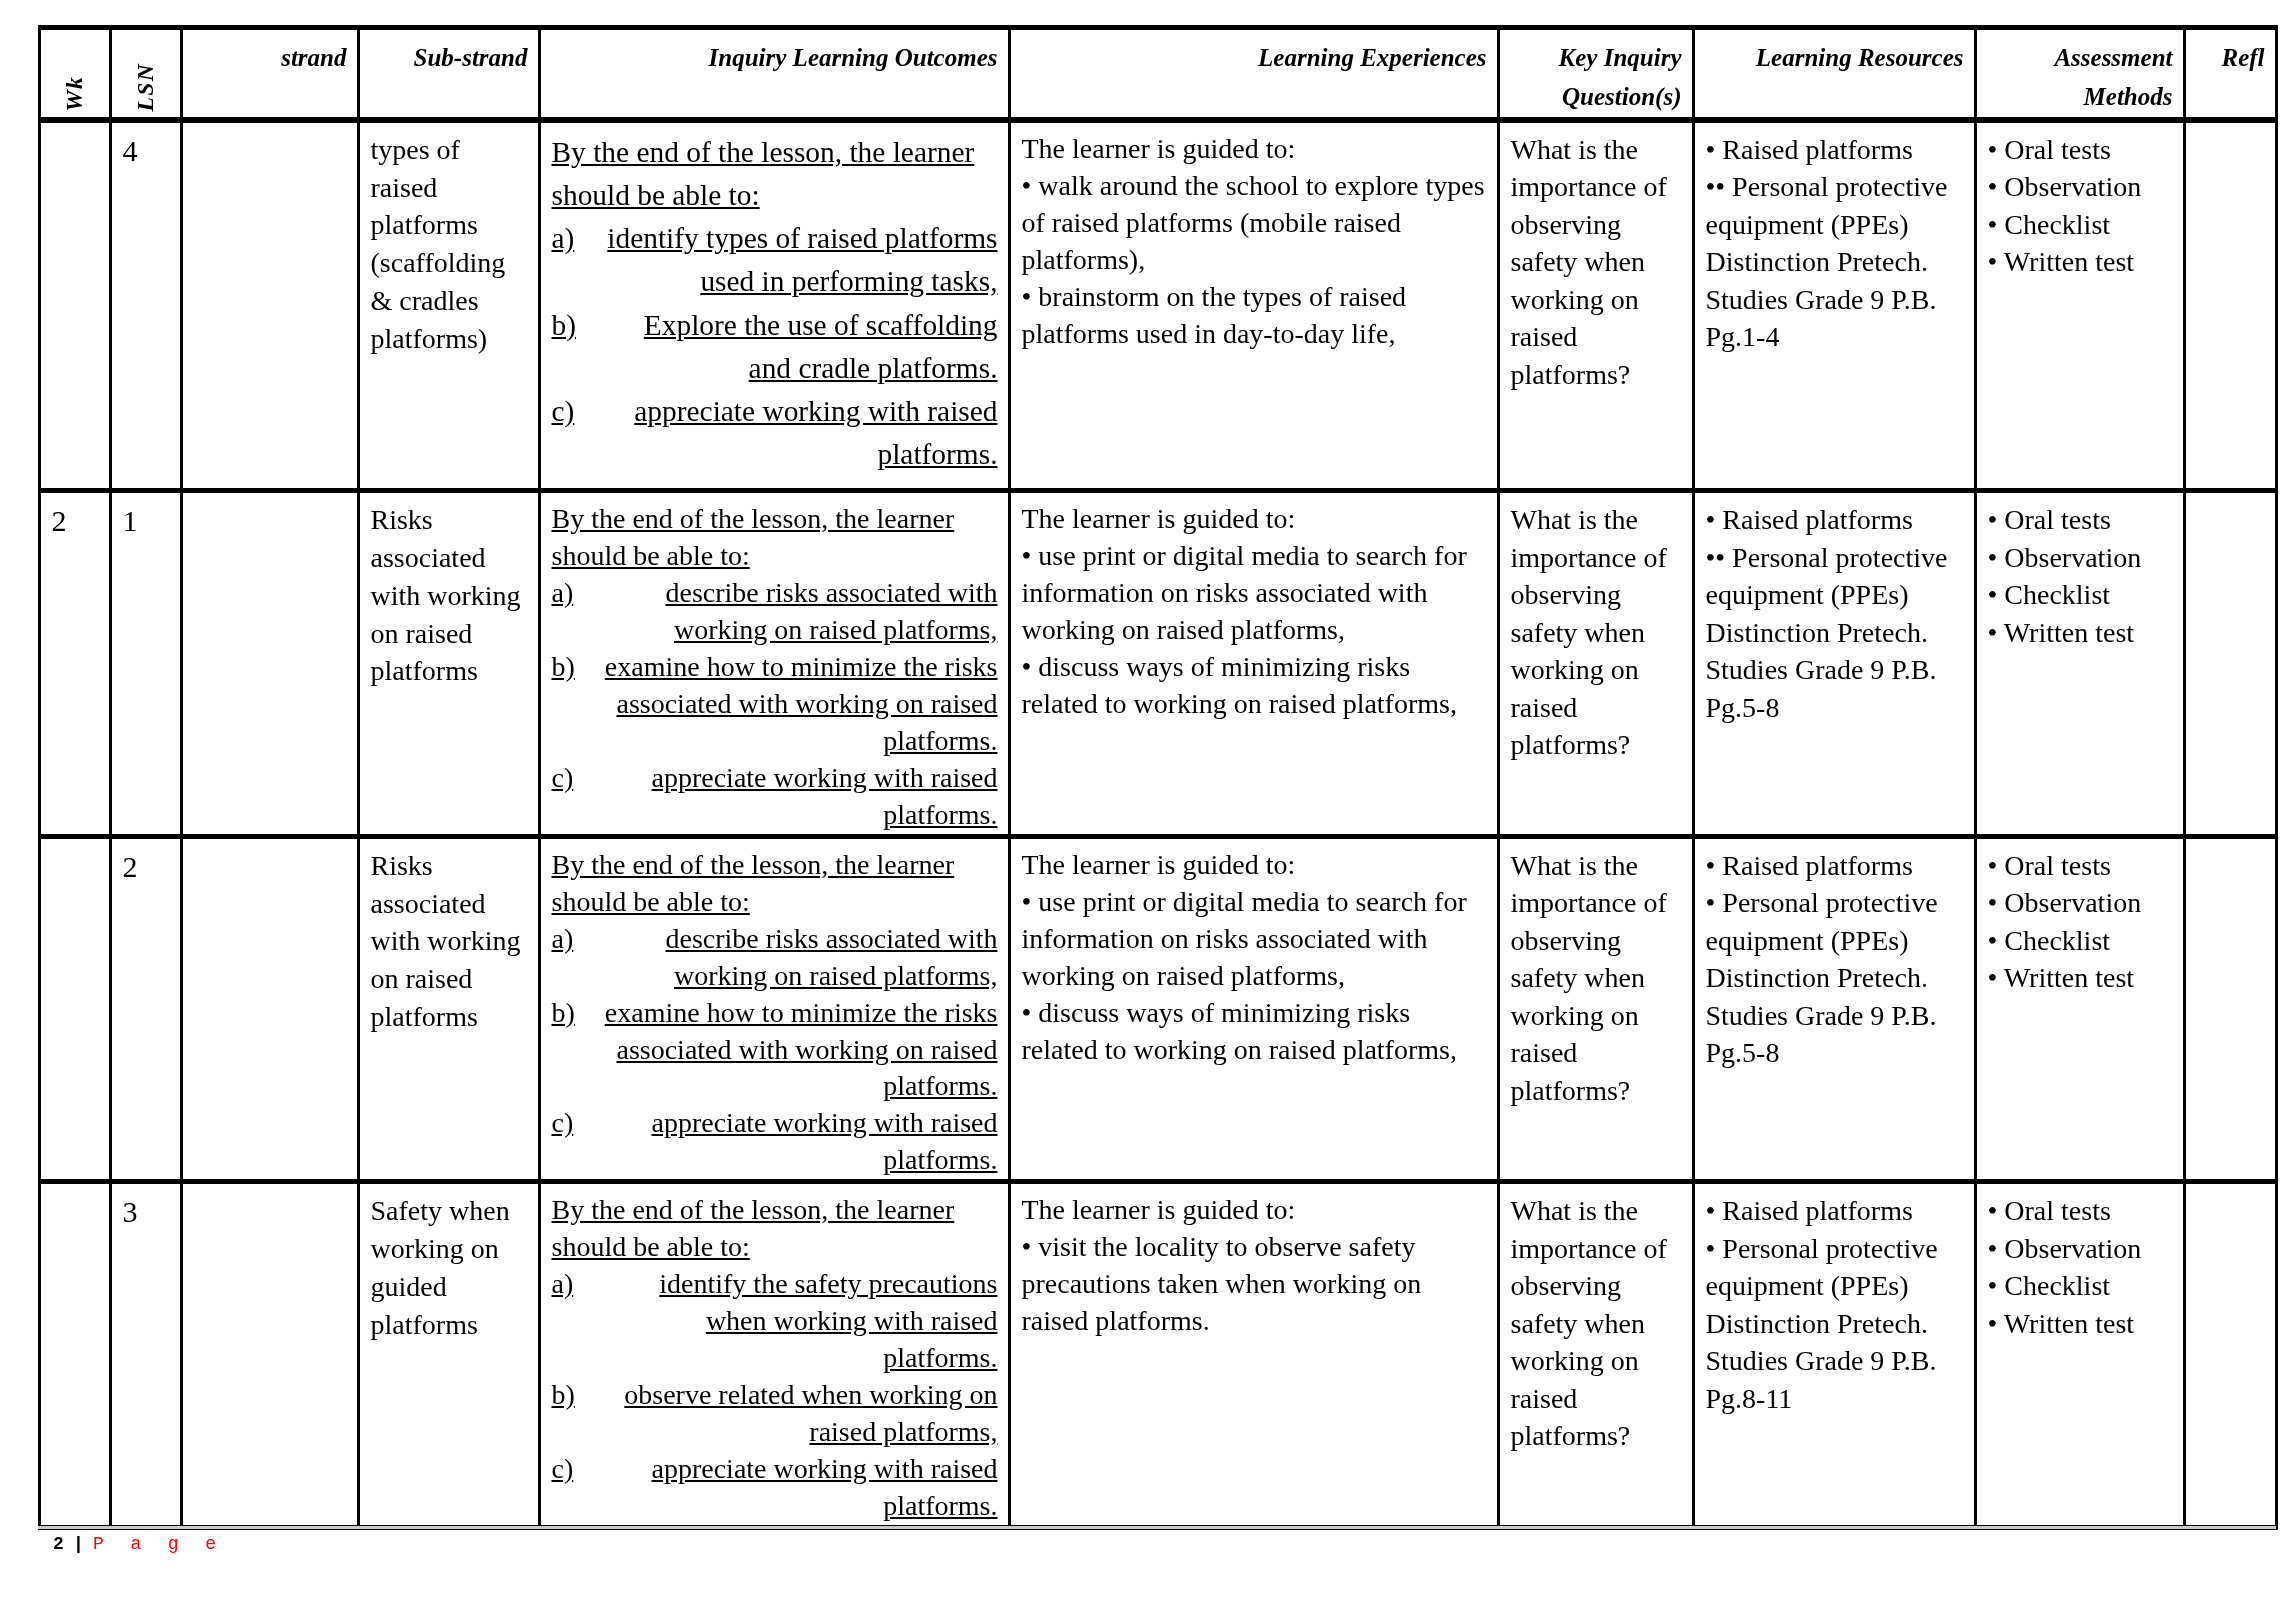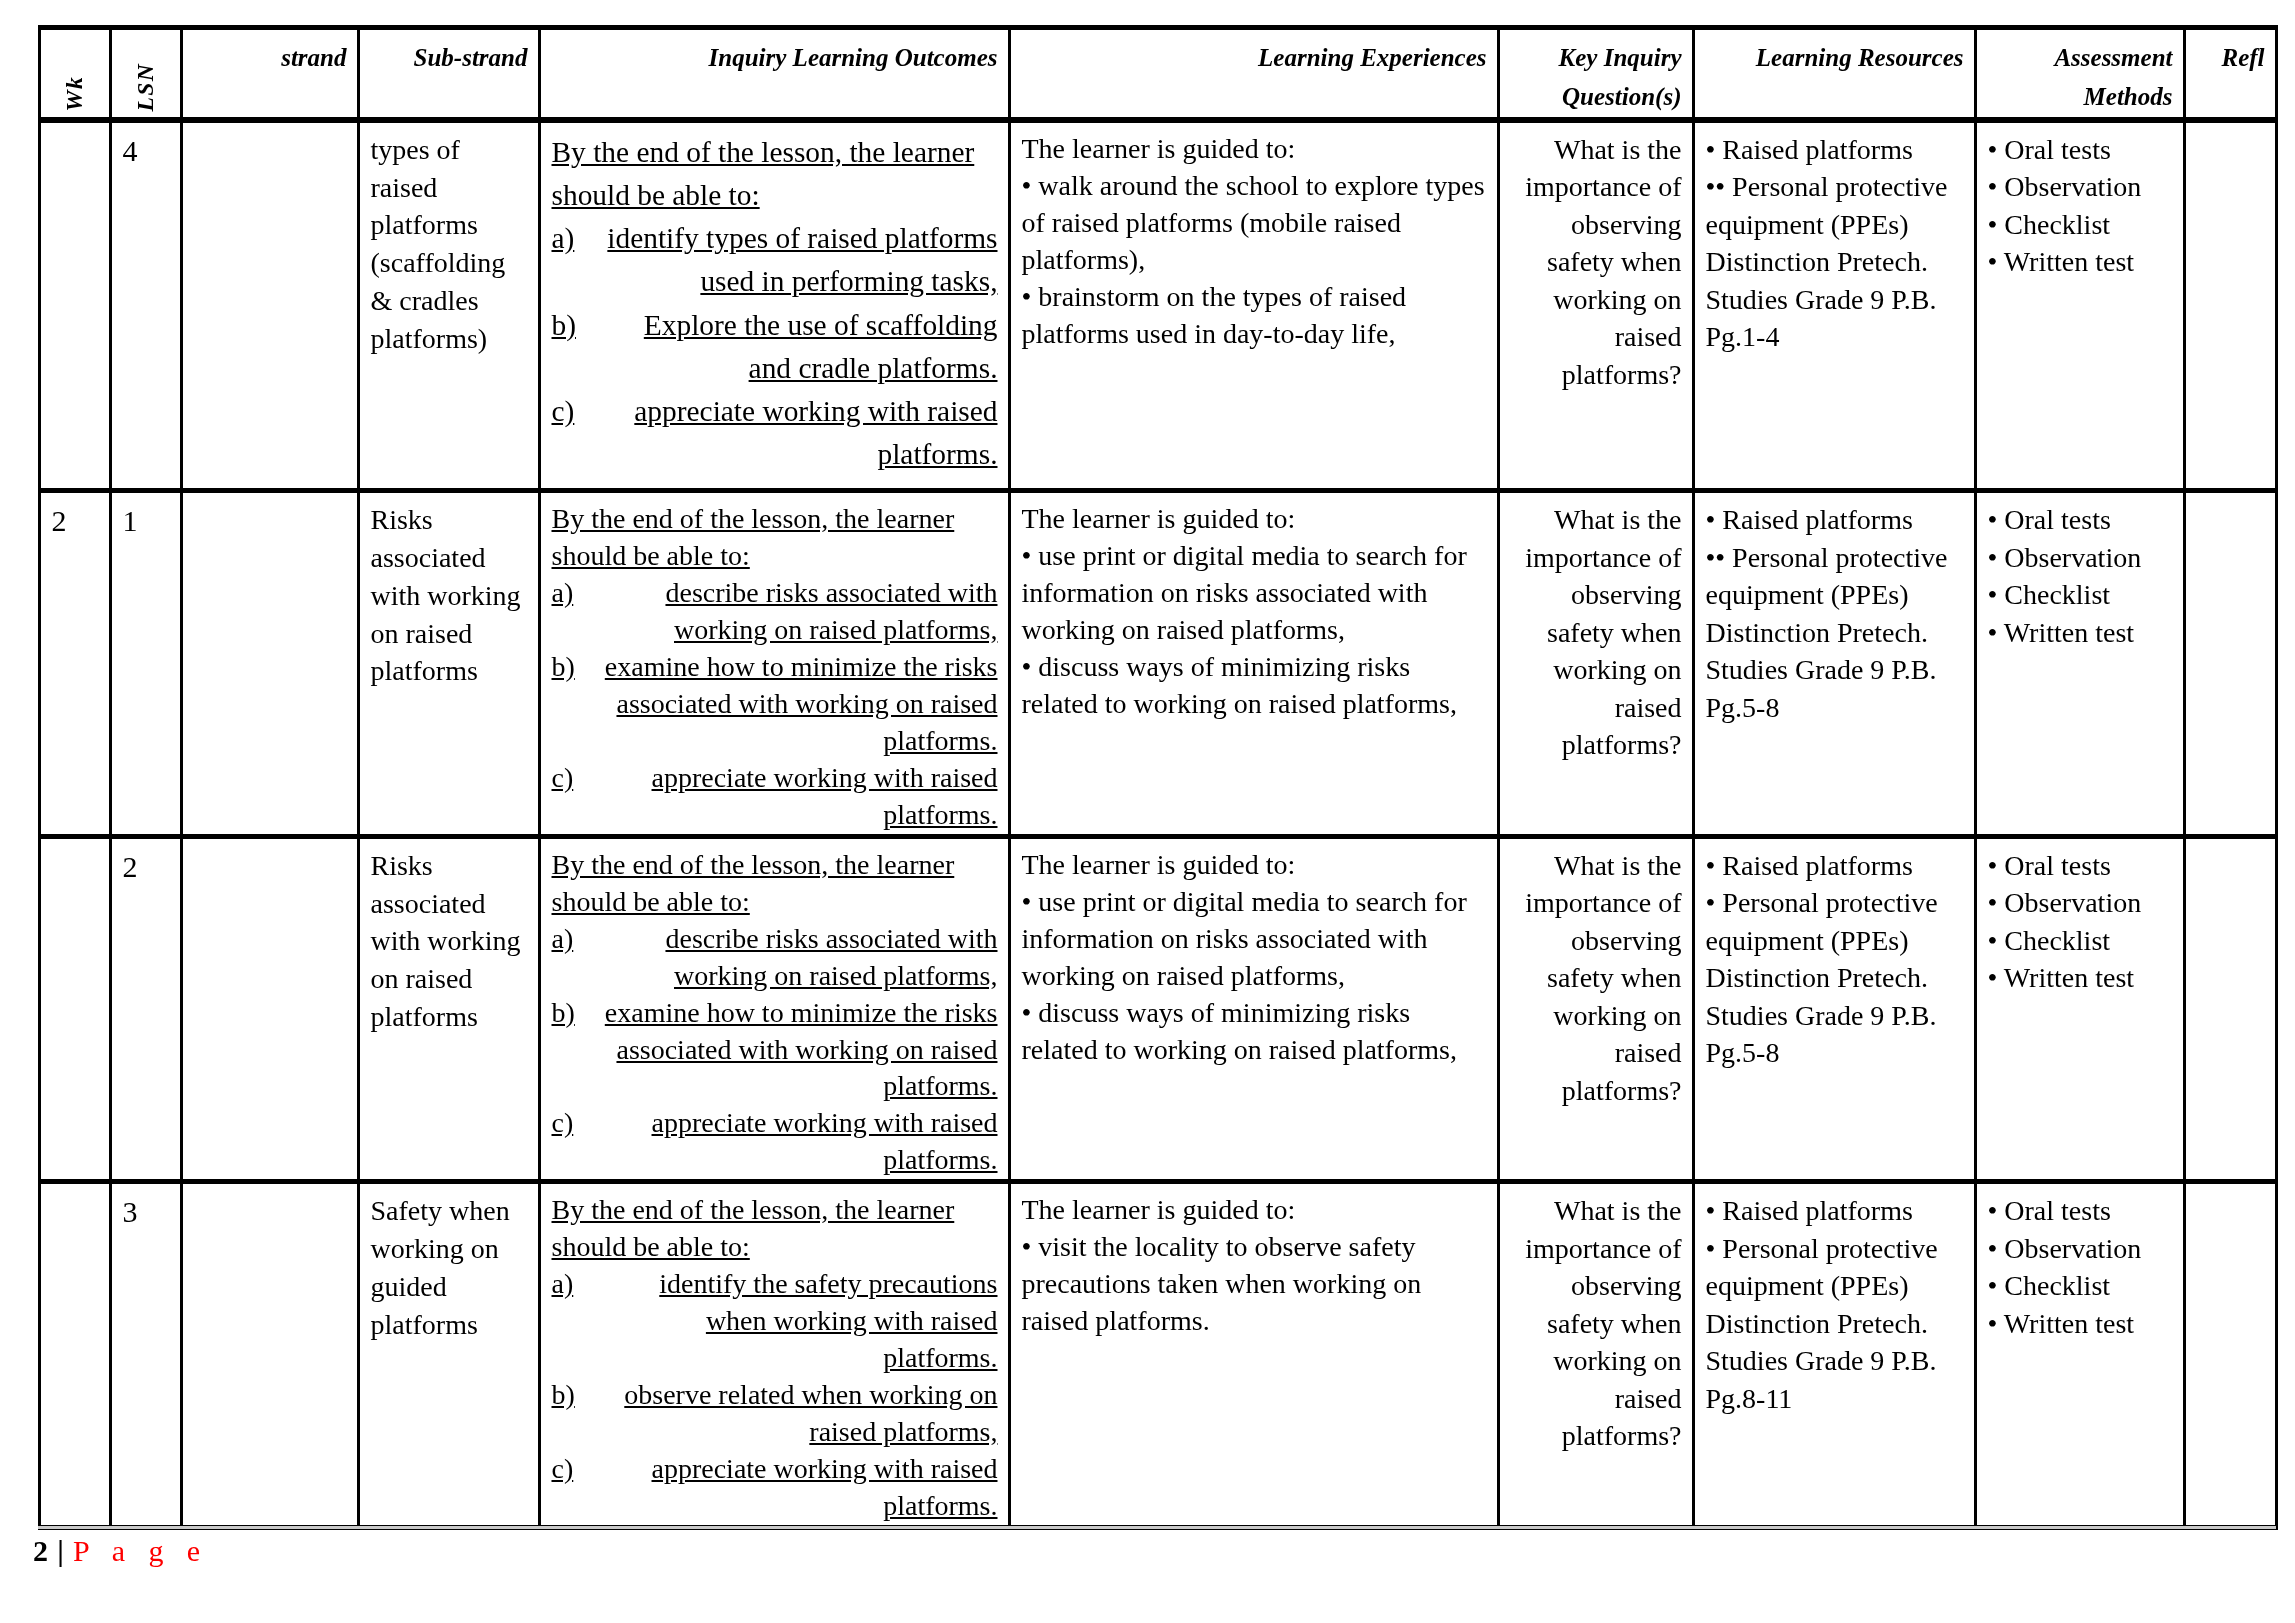--- a/index.html
+++ b/index.html
@@ -48,40 +48,40 @@
   td.substrand { line-height:1.35; }
 
   td.outcomes { padding-left:13px;text-decoration:underline; }
   .oitem { display:flex; }
   .omark { flex:0 0 50px; }
   .otext { flex:1 1 auto;text-align:right; }
 
   tr.r1 td.outcomes { font-size:29.4px; line-height:1.47; }
   tr.r1 td.outcomes .omark { flex-basis:55px; }
 
-  td.kiq { line-height:1.34;text-align:right; }
+  td.kiq { line-height:1.34; }
   td.res { line-height:1.34; }
   td.assess { line-height:1.34; }
 
   
   tr.hrow   { height:71px; }
   tr.r1 { height:371px; }
   tr.r2 { height:344px; }
   tr.r3 { height:340px; }
   tr.r4 { height:334px; }
 
   
   .footer-rule {
     position:absolute; left:38px; top:1526px;
     width:2238px; height:2.6px; background:#c9c9c9;
   }
   .footer-text {
-    position:absolute; left:33px; top:1534px;
-    font-family:Liberation Serif, serif;
-    font-size:30px;
+    position:absolute; left:53px; top:1534px;
+    font-family:Liberation Mono, monospace;
+    font-size:18px;
   }
   .footer-text .pnum { font-weight:bold; color:#000; }
   .footer-text .pipe { color:#000; font-weight:bold; padding:0 9.2px; }
   .footer-text .plabel { color:#fe0000; letter-spacing:7.9px; }
 </style>
 </head>
 <body>
 
 <div class="page">
 

